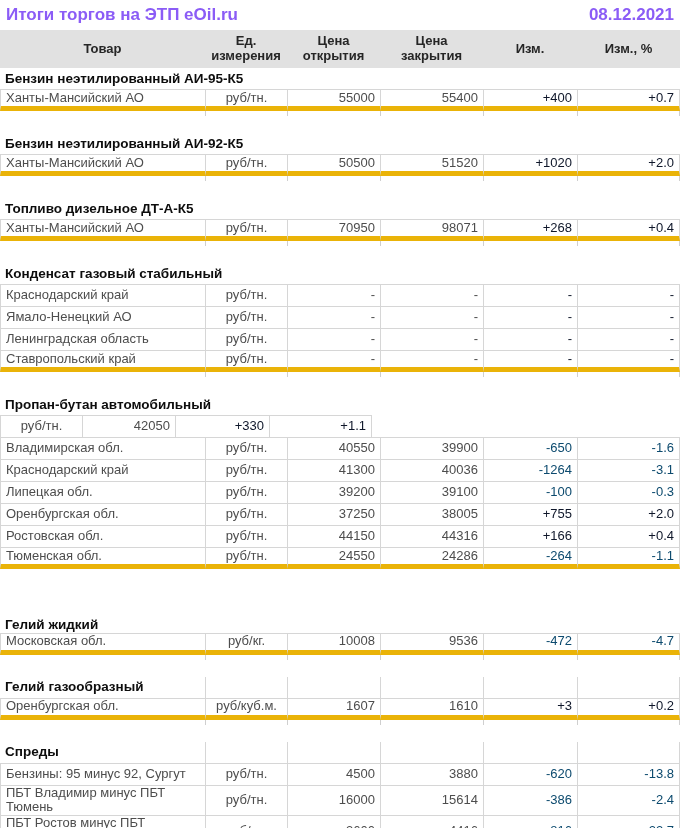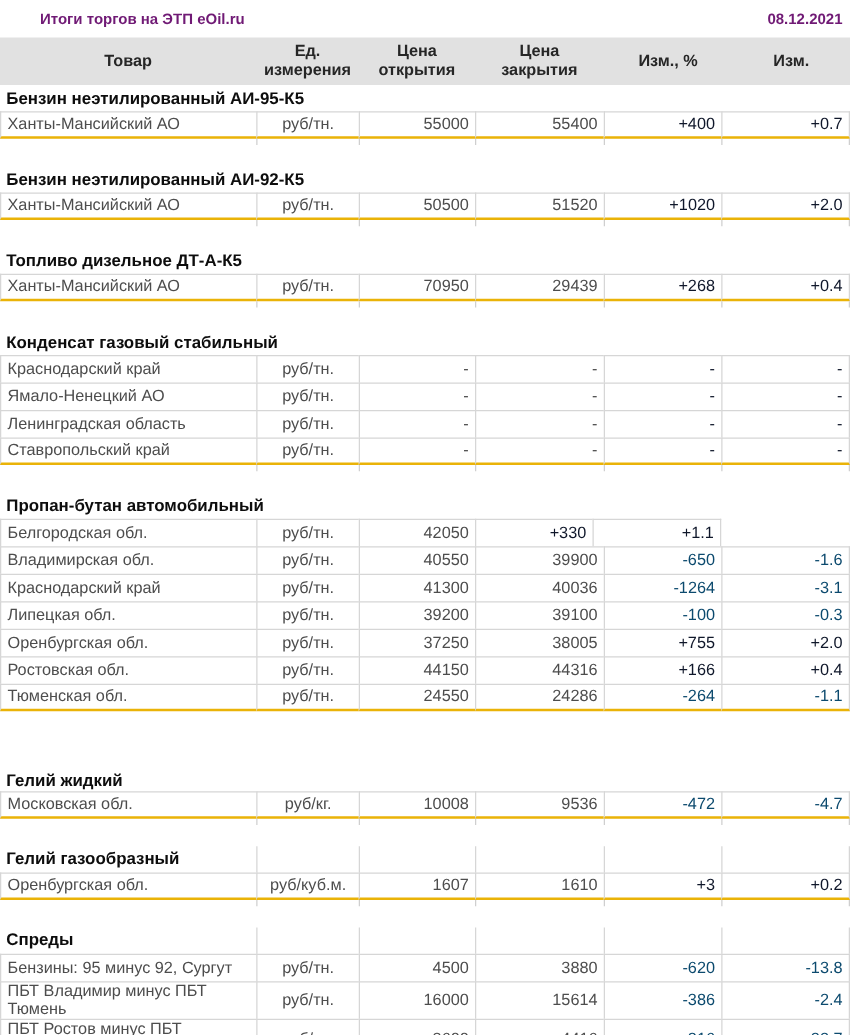--- a/index.html
+++ b/index.html
@@ -6,21 +6,21 @@
   body{
     width:680px;height:828px;overflow:hidden;background:#ffffff;
     font-family:"Liberation Sans","DejaVu Sans",sans-serif;
     display:flex;flex-direction:column;
     color:#4d4d4d;
   }
   .title-bar{
     height:30px;flex:0 0 30px;display:flex;align-items:center;justify-content:space-between;
     padding:0 6px;box-sizing:border-box;
   }
-  .page-title,.page-date{font-size:12px;font-weight:700;color:#701a75;margin-left:26px;}
+  .page-title,.page-date{font-size:17px;font-weight:700;color:#8b5cf6;}
   .row{display:flex;width:680px;box-sizing:border-box;}
   .cell{box-sizing:border-box;display:flex;align-items:center;font-size:13px;line-height:1.15;}
   .c0{width:205px;justify-content:flex-start;padding-left:5px;}
   .c1{width:82px;justify-content:center;text-align:center;}
   .c2{width:93px;justify-content:flex-end;padding-right:5px;}
   .c3{width:103px;justify-content:flex-end;padding-right:5px;}
   .c4{width:94px;justify-content:flex-end;padding-right:5px;}
   .c5{width:103px;justify-content:flex-end;padding-right:5px;}
   
   .colhead{height:38px;flex:0 0 38px;background:#e1e1e1;}
@@ -31,21 +31,21 @@
   .sec-title{font-weight:700;color:#0d0d0d;font-size:13.5px;white-space:nowrap;align-items:center;}
   .section-row.tall .sec-title{align-items:flex-start;padding-top:2px;margin-top:46px;}
   .cell.full{width:680px;justify-content:flex-start;padding-left:5px;}
   .section-row.grid .cell{border-left:1px solid #d6d6d6;}
   .section-row.grid .cell.c0{border-left:none;}
   .section-row.grid .cell:last-child{border-right:1px solid #d6d6d6;}
   
   .data{min-height:22px;}
   .data .cell{border-top:1px solid #d6d6d6;border-left:1px solid #d6d6d6;}
   .data .cell:last-child{border-right:1px solid #d6d6d6;}
-  .data.last .cell{border-bottom:2px solid #eab308;}
+  .data.last .cell{border-bottom:5px solid #eab308;}
   .pos{color:#0f172a;}
   .neg{color:#0c4a6e;}
   
   .gap{height:22px;flex:0 0 22px;}
   .gap .cell{height:100%;}
   .gap .cell.tick{background:linear-gradient(#cfcfcf,#cfcfcf) left top / 1px 5px no-repeat;}
   .gap .cell.tick-r{background:
       linear-gradient(#cfcfcf,#cfcfcf) left top / 1px 5px no-repeat,
       linear-gradient(#cfcfcf,#cfcfcf) right top / 1px 5px no-repeat;}
   
@@ -57,22 +57,22 @@
 <div class="title-bar">
   <div class="page-title">Итоги торгов на ЭТП eOil.ru</div>
   <div class="page-date">08.12.2021</div>
 </div>
 
 <div class="row colhead">
   <div class="cell c0">Товар</div>
   <div class="cell c1">Ед. измерения</div>
   <div class="cell c2">Цена открытия</div>
   <div class="cell c3">Цена закрытия</div>
+  <div class="cell c4">Изм.</div>
   <div class="cell c5">Изм., %</div>
-  <div class="cell c4">Изм.</div>
 </div>
 
 <div>
     <div class="row section-row">
       <div class="cell sec-title full">Бензин неэтилированный АИ-95-К5</div>
     </div>
     <div class="row data last">
       <div class="cell c0">Ханты-Мансийский АО</div>
       <div class="cell c1">руб/тн.</div>
       <div class="cell c2">55000</div>
@@ -107,21 +107,21 @@
       <div class="cell c4 tick"></div>
       <div class="cell c5 tick-r"></div>
     </div>
     <div class="row section-row">
       <div class="cell sec-title full">Топливо дизельное ДТ-А-К5</div>
     </div>
     <div class="row data last">
       <div class="cell c0">Ханты-Мансийский АО</div>
       <div class="cell c1">руб/тн.</div>
       <div class="cell c2">70950</div>
-      <div class="cell c3">29439</div>
+      <div class="cell c3">98071</div>
       <div class="cell c4 pos">+268</div>
       <div class="cell c5 pos">+0.4</div>
     </div>
     <div class="row gap">
       <div class="cell c0"></div>
       <div class="cell c1 tick"></div>
       <div class="cell c2 tick"></div>
       <div class="cell c3 tick"></div>
       <div class="cell c4 tick"></div>
       <div class="cell c5 tick-r"></div>
@@ -166,21 +166,20 @@
       <div class="cell c1 tick"></div>
       <div class="cell c2 tick"></div>
       <div class="cell c3 tick"></div>
       <div class="cell c4 tick"></div>
       <div class="cell c5 tick-r"></div>
     </div>
     <div class="row section-row">
       <div class="cell sec-title full">Пропан-бутан автомобильный</div>
     </div>
     <div class="row data">
-      <div class="cell c0">Белгородская обл.</div>
       <div class="cell c1">руб/тн.</div>
       <div class="cell c2">42050</div>
       <div class="cell c4 pos">+330</div>
       <div class="cell c5 pos">+1.1</div>
     </div>
     <div class="row data">
       <div class="cell c0">Владимирская обл.</div>
       <div class="cell c1">руб/тн.</div>
       <div class="cell c2">40550</div>
       <div class="cell c3">39900</div>

